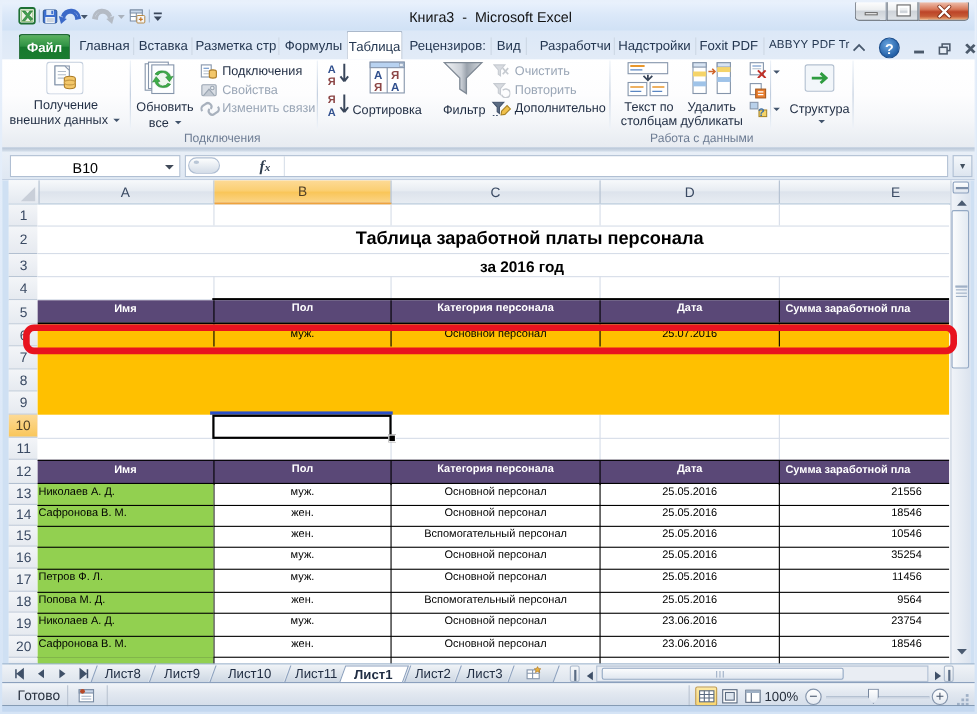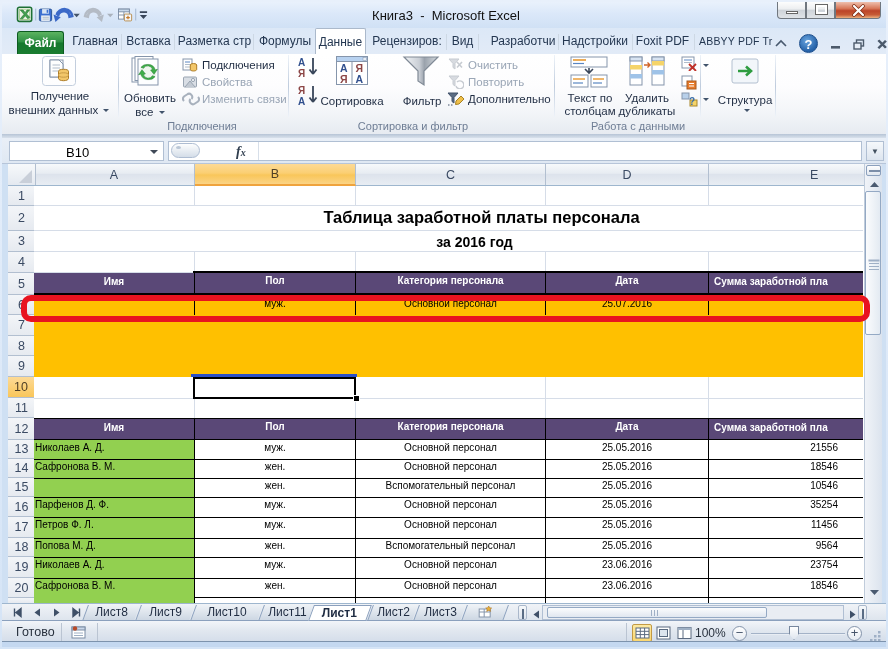--- a/index.html
+++ b/index.html
@@ -210,21 +210,21 @@
       </svg>
     </div>
 </div>
 
 <div id="tabrow">
   <div class="ftab">Файл</div>
   <div class="rtab" style="left:67px;width:52px;">Главная</div>
   <div class="rtab" style="left:121px;width:51px;">Вставка</div>
   <div class="rtab" style="left:175px;width:75px;">Разметка стр</div>
   <div class="rtab" style="left:254px;width:58px;">Формулы</div>
-  <div class="rtab active" style="left:313px;width:51px;">Данные</div>
+  <div class="rtab active" style="left:313px;width:51px;">Таблица</div>
   <div class="rtab" style="left:368px;width:74px;">Рецензиров:</div>
   <div class="rtab" style="left:446px;width:29px;">Вид</div>
   <div class="rtab" style="left:479px;width:84px;">Разработчи</div>
   <div class="rtab" style="left:560px;width:64px;">Надстройки</div>
   <div class="rtab" style="left:633px;width:55px;">Foxit PDF</div>
   <div class="rtab" style="left:697px;width:73px; font-size:10.5px; letter-spacing:0.2px;">ABBYY PDF Tr</div>
   <div class="tabdiv" style="left:119px;"></div>
   <div class="tabdiv" style="left:172px;"></div>
   <div class="tabdiv" style="left:251px;"></div>
   <div class="tabdiv" style="left:444px;"></div>
@@ -346,21 +346,20 @@
     <path d="M1 1 L11 1 L7 5.5 L7 11 L5 9.5 L5 5.5 Z" fill="#b9bfc8" stroke="#9aa2ad"></path>
     <path d="M9 7 a4 4 0 1 1 -1 4" fill="none" stroke="#9aa2ad" stroke-width="1.4"></path>
   </svg>
   <div class="rbtext gray" style="left:466px; top:22px; text-align:left;">Повторить</div>
   <svg style="position:absolute;left:444px;top:38px;" width="20" height="15" viewBox="0 0 20 15">
     <path d="M2 1 L12 1 L8 5.5 L8 11 L6 9.5 L6 5.5 Z" fill="#5b6c83" stroke="#42526b"></path>
     <path d="M10 9 L15 4 L18 7 L13 12 L9.5 12.5 Z" fill="#f0c04a" stroke="#a88225"></path>
     <path d="M2 13 l1.5 0 m1.5 0 l1.5 0" stroke="#42526b"></path>
   </svg>
   <div class="rbtext" style="left:466px; top:39px; text-align:left;">Дополнительно</div>
-  <div class="glabel" style="left:311px;">Сортировка и фильтр</div>
 
   <svg style="position:absolute;left:568px;top:2px;" width="38" height="32" viewBox="0 0 38 32">
     <rect x="1" y="1" width="36" height="10" fill="#fff" stroke="#8595ab"></rect>
     <line x1="3" y1="4" x2="16" y2="4" stroke="#e8972c" stroke-width="1.6"></line>
     <line x1="3" y1="7.5" x2="14" y2="7.5" stroke="#5a86c2" stroke-width="1.2"></line>
     <path d="M19 12 l0 5 m-4 -4 l4 4 l4 -4" stroke="#39465a" stroke-width="1.6" fill="none"></path>
     <rect x="1" y="19" width="17" height="12" fill="#fff" stroke="#8595ab"></rect>
     <rect x="21" y="19" width="16" height="12" fill="#fff" stroke="#8595ab"></rect>
     <line x1="3" y1="23" x2="15" y2="23" stroke="#e8972c" stroke-width="1.4"></line>
     <line x1="23" y1="23" x2="34" y2="23" stroke="#e8972c" stroke-width="1.4"></line>
@@ -542,21 +541,20 @@
       <div style="position:absolute; left:0; top:0; width:160px; height:158px; background:#92d050;"></div>
       <div class="gh" style="top:19px; width:160px; background:#000;"></div>
       <div class="gh" style="top:38px; width:160px; background:#000;"></div>
       <div class="gh" style="top:57px; width:160px; background:#000;"></div>
       <div class="gh" style="top:77px; width:160px; background:#000;"></div>
       <div class="gh" style="top:98px; width:160px; background:#000;"></div>
       <div class="gh" style="top:117px; width:160px; background:#000;"></div>
       <div class="gh" style="top:138px; width:160px; background:#000;"></div>
       <div class="cell" style="left:1px; top:2px; width:156px;">Николаев А. Д.</div>
       <div class="cell" style="left:1px; top:21px; width:156px;">Сафронова В. М.</div>
-      <div class="cell" style="left:1px; top:59px; width:156px;">Парфенов Д. Ф.</div>
       <div class="cell" style="left:1px; top:79px; width:156px;">Петров Ф. Л.</div>
       <div class="cell" style="left:1px; top:100px; width:156px;">Попова М. Д.</div>
       <div class="cell" style="left:1px; top:119px; width:156px;">Николаев А. Д.</div>
       <div class="cell" style="left:1px; top:140px; width:156px;">Сафронова В. М.</div>
       <div class="cell ctr" style="left:161px; top:2px; width:160px;">муж.</div>
       <div class="cell ctr" style="left:161px; top:21px; width:160px;">жен.</div>
       <div class="cell ctr" style="left:161px; top:40px; width:160px;">жен.</div>
       <div class="cell ctr" style="left:161px; top:59px; width:160px;">муж.</div>
       <div class="cell ctr" style="left:161px; top:79px; width:160px;">муж.</div>
       <div class="cell ctr" style="left:161px; top:100px; width:160px;">жен.</div>

